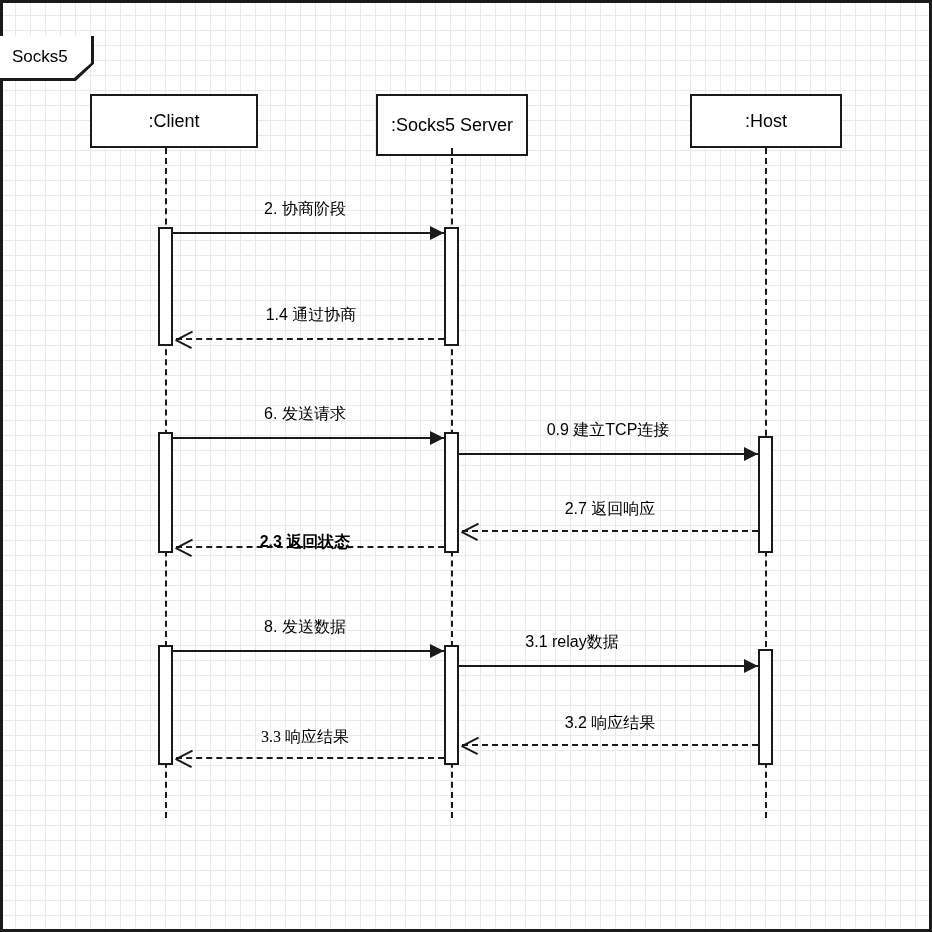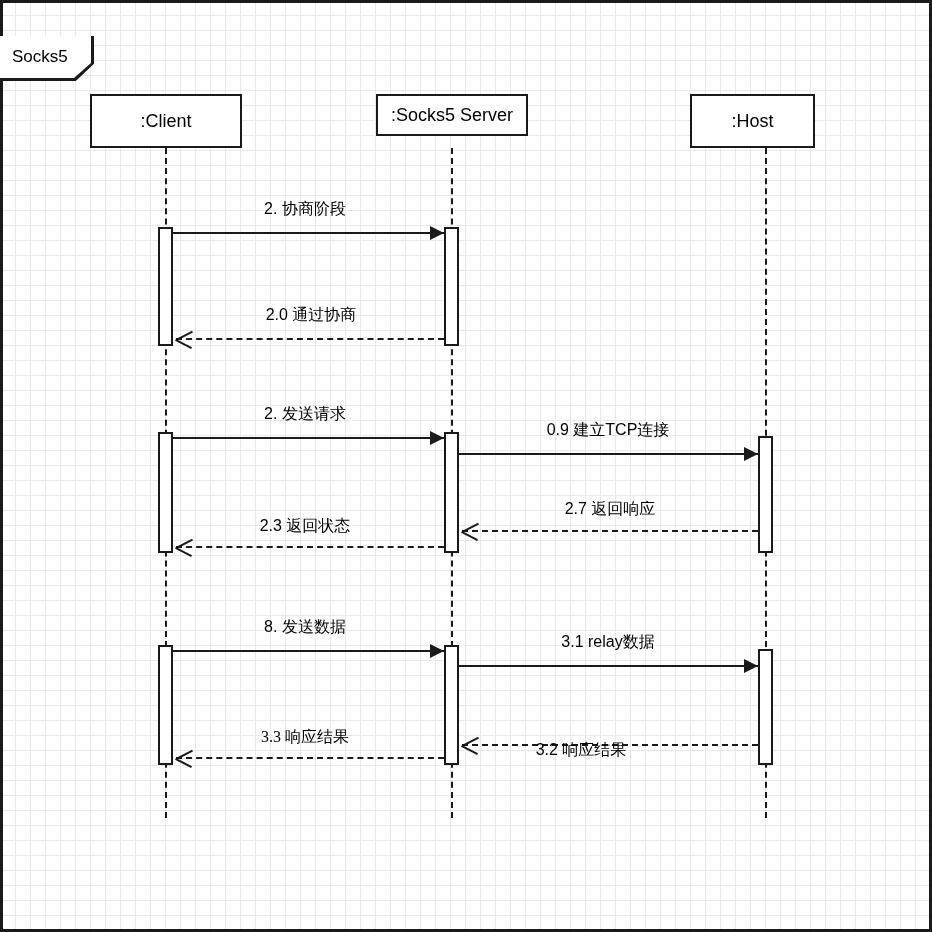--- a/index.html
+++ b/index.html
@@ -131,69 +131,69 @@
   <div id="frame"></div>
 
   <div id="frame-label">
     <div class="plate"></div>
     <div class="inner">
       <span class="txt">Socks5</span>
     </div>
   </div>
 
   <div id="lifelines">
-      <div class="lifeline-head" style="left: 90px; top: 94px; width: 152px; height: 54px; justify-content: center;">
+      <div class="lifeline-head" style="left: 90px; top: 94px; width: 168px; height: 54px; justify-content: center;">
         <span>:Client</span>
       </div>
       <div class="lifeline-line" style="left: 165px; top: 148px; height: 670px;"></div>
-      <div class="lifeline-head" style="left: 376px; top: 94px; width: 152px; height: 42px; align-items: center;">
+      <div class="lifeline-head" style="left: 376px; top: 94px; width: 152px; height: 62px; align-items: center;">
         <span>:Socks5 Server</span>
       </div>
       <div class="lifeline-line" style="left: 451px; top: 148px; height: 670px;"></div>
-      <div class="lifeline-head" style="left: 690px; top: 94px; width: 125px; height: 54px;">
+      <div class="lifeline-head" style="left: 690px; top: 94px; width: 152px; height: 54px;">
         <span>:Host</span>
       </div>
       <div class="lifeline-line" style="left: 765px; top: 148px; height: 670px;"></div>
     </div>
   <div id="activations">
       <div class="activation" style="left: 158px; top: 227px; height: 119px;"></div>
       <div class="activation" style="left: 444px; top: 227px; height: 119px;"></div>
       <div class="activation" style="left: 158px; top: 432px; height: 121px;"></div>
       <div class="activation" style="left: 444px; top: 432px; height: 121px;"></div>
       <div class="activation" style="left: 758px; top: 436px; height: 117px;"></div>
       <div class="activation" style="left: 158px; top: 645px; height: 120px;"></div>
       <div class="activation" style="left: 444px; top: 645px; height: 120px;"></div>
       <div class="activation" style="left: 758px; top: 649px; height: 116px;"></div>
     </div>
   <div id="messages">
       <div class="msg solid" style="left: 173px; top: 232px; width: 271px;"></div>
       <div class="head-filled-right" style="left: 430px; top: 226px;"></div>
       <div class="msg-label" style="left: 305px; top: 199px;">2. 协商阶段</div>
       <div class="msg dashed" style="left: 176px; top: 338px; width: 268px;"></div>
       <div class="head-open-left" style="left: 176px; top: 331px;"></div>
-      <div class="msg-label" style="left: 311px; top: 305px;">2.0 通过协商</div>
+      <div class="msg-label" style="left: 311px; top: 305px;">1.4 通过协商</div>
       <div class="msg solid" style="left: 173px; top: 437px; width: 271px;"></div>
       <div class="head-filled-right" style="left: 430px; top: 431px;"></div>
-      <div class="msg-label" style="left: 305px; top: 404px;">2. 发送请求</div>
+      <div class="msg-label" style="left: 305px; top: 404px;">6. 发送请求</div>
       <div class="msg solid" style="left: 459px; top: 453px; width: 299px;"></div>
       <div class="head-filled-right" style="left: 744px; top: 447px;"></div>
       <div class="msg-label" style="left: 608px; top: 420px;">0.9 建立TCP连接</div>
       <div class="msg dashed" style="left: 462px; top: 530px; width: 296px;"></div>
       <div class="head-open-left" style="left: 462px; top: 523px;"></div>
       <div class="msg-label" style="left: 610px; top: 499px;">2.7 返回响应</div>
       <div class="msg dashed" style="left: 176px; top: 546px; width: 268px;"></div>
       <div class="head-open-left" style="left: 176px; top: 539px;"></div>
-      <div class="msg-label" style="left: 305px; top: 516px;">2.3 返回状态</div>
+      <div class="msg-label" style="left: 305px; top: 532px; font-weight: bold;">2.3 返回状态</div>
       <div class="msg solid" style="left: 173px; top: 650px; width: 271px;"></div>
       <div class="head-filled-right" style="left: 430px; top: 644px;"></div>
       <div class="msg-label" style="left: 305px; top: 617px;">8. 发送数据</div>
       <div class="msg solid" style="left: 459px; top: 665px; width: 299px;"></div>
       <div class="head-filled-right" style="left: 744px; top: 659px;"></div>
-      <div class="msg-label" style="left: 608px; top: 632px;">3.1 relay数据</div>
+      <div class="msg-label" style="left: 572px; top: 632px;">3.1 relay数据</div>
       <div class="msg dashed" style="left: 462px; top: 744px; width: 296px;"></div>
       <div class="head-open-left" style="left: 462px; top: 737px;"></div>
-      <div class="msg-label" style="left: 581px; top: 713px; margin-top: 27px;">3.2 响应结果</div>
+      <div class="msg-label" style="left: 610px; top: 713px;">3.2 响应结果</div>
       <div class="msg dashed" style="left: 176px; top: 757px; width: 268px;"></div>
       <div class="head-open-left" style="left: 176px; top: 750px;"></div>
       <div class="msg-label" style="left: 305px; top: 727px; font-family: Liberation Serif, serif;">3.3 响应结果</div>
     </div>
 
 </div>
 
 </body></html>

